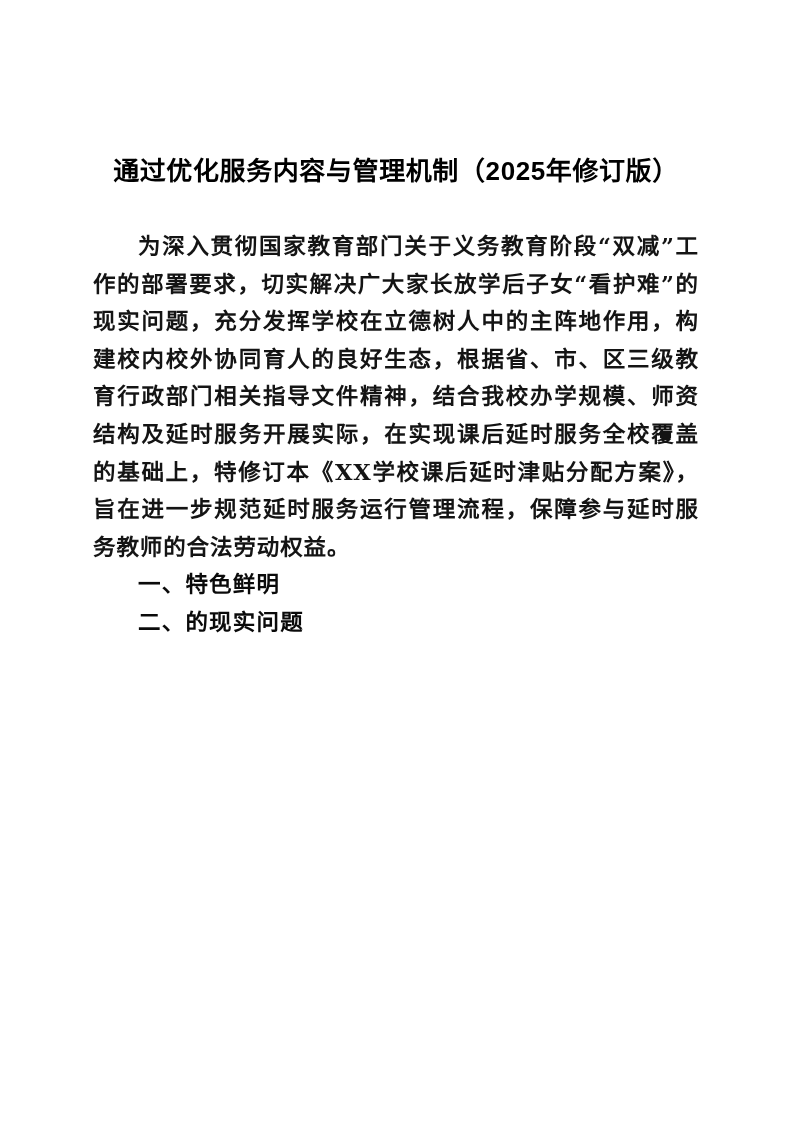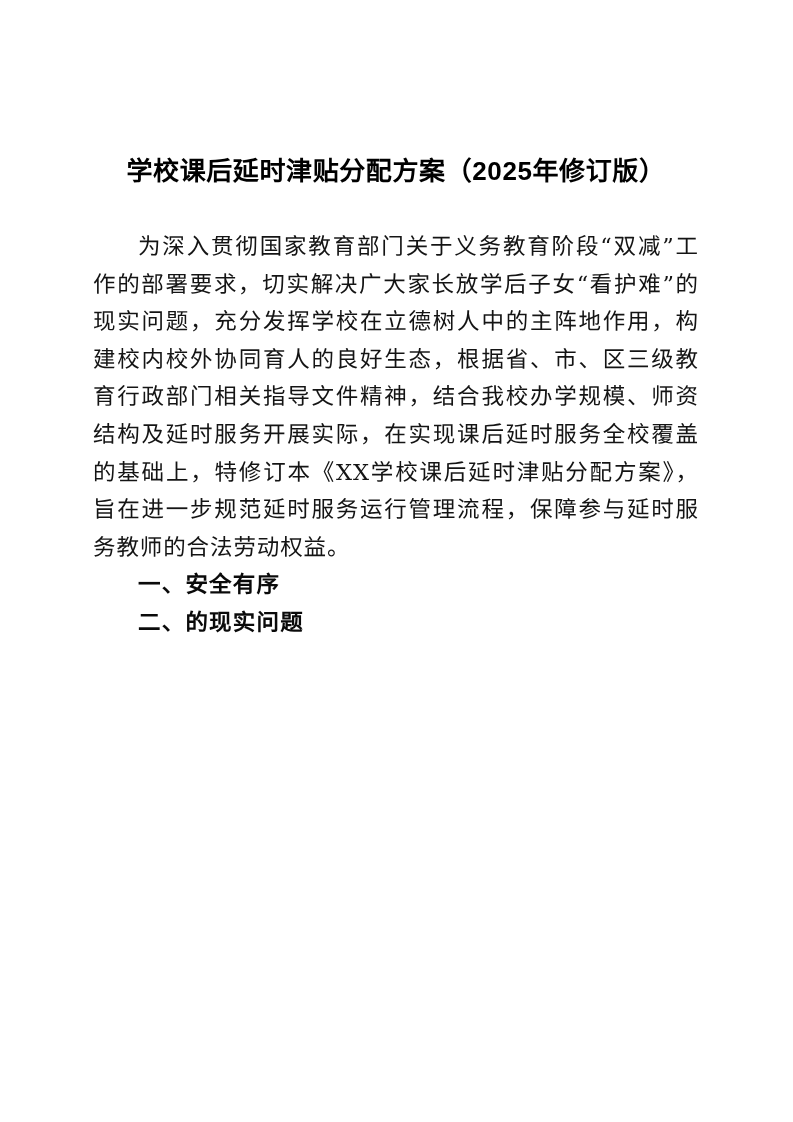--- a/index.html
+++ b/index.html
@@ -55,21 +55,21 @@
   .para {
     margin: 0 0 0 0;
     font-family: "DejaVu Serif", "Liberation Serif", serif;
     font-size: 22.5px;
     line-height: 37.6px;
     color: #141414;
     text-align: justify;
     text-justify: inter-character;
     text-indent: 45px;
     letter-spacing: 0.9px;
-    font-weight: normal;
+    font-weight: bold;
     word-break: break-all;
   }
 
   .heading {
     margin: 0;
     font-family: "Liberation Sans", "DejaVu Sans", sans-serif;
     font-weight: bold;
     font-size: 22.5px;
     line-height: 37.6px;
     color: #0a0a0a;
@@ -80,27 +80,27 @@
 
   
   .para:last-child { }
 </style>
 </head>
 <body>
 
 <div class="page">
   <div class="page-body">
 
-    <h1 class="doc-title">学校课后延时津贴分配方案（2025年修订版）</h1>
+    <h1 class="doc-title">通过优化服务内容与管理机制（2025年修订版）</h1>
 
     <div class="content">
 
       <p class="para">为深入贯彻国家教育部门关于义务教育阶段“双减”工作的部署要求，切实解决广大家长放学后子女“看护难”的现实问题，充分发挥学校在立德树人中的主阵地作用，构建校内校外协同育人的良好生态，根据省、市、区三级教育行政部门相关指导文件精神，结合我校办学规模、师资结构及延时服务开展实际，在实现课后延时服务全校覆盖的基础上，特修订本《XX学校课后延时津贴分配方案》，旨在进一步规范延时服务运行管理流程，保障参与延时服务教师的合法劳动权益。</p>
 
-      <p class="heading">一、安全有序</p>
+      <p class="heading">一、特色鲜明</p>
 
 
       <p class="heading">二、的现实问题</p>
 
 
     </div>
   </div>
 </div>
 
 </body></html>

